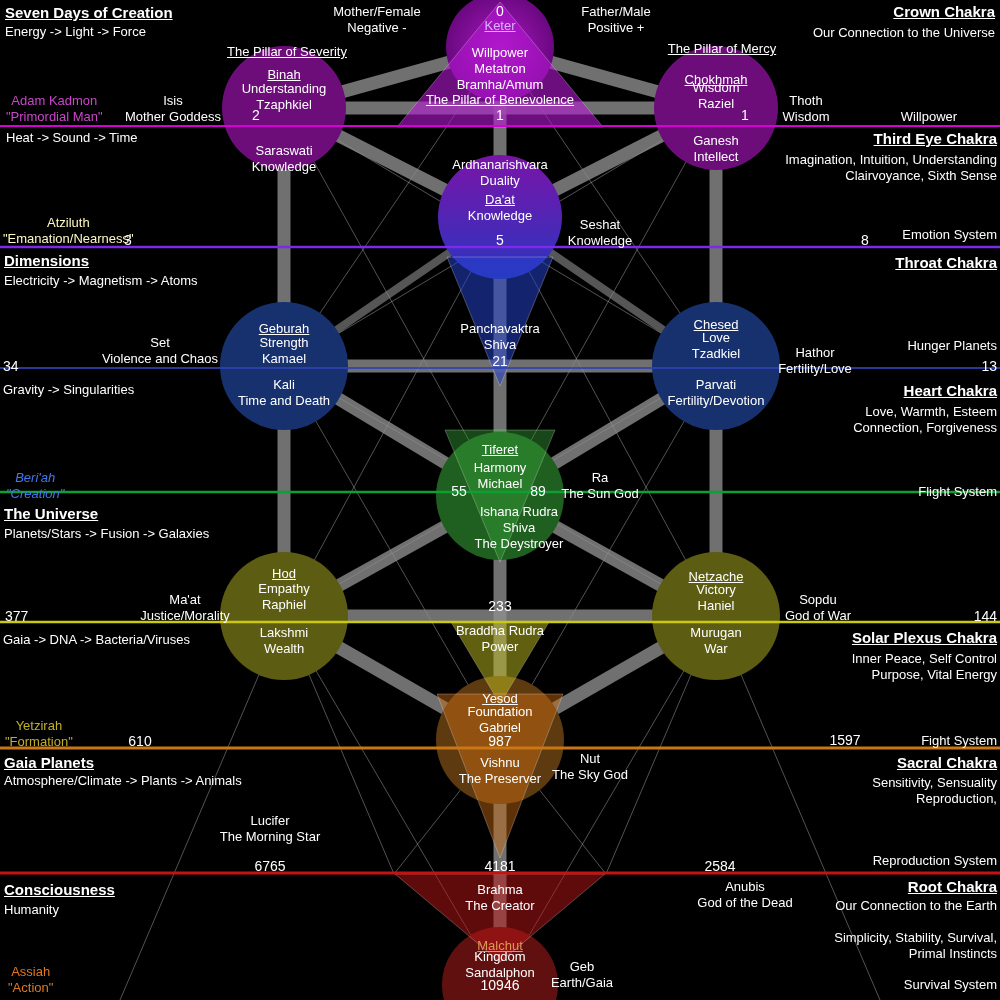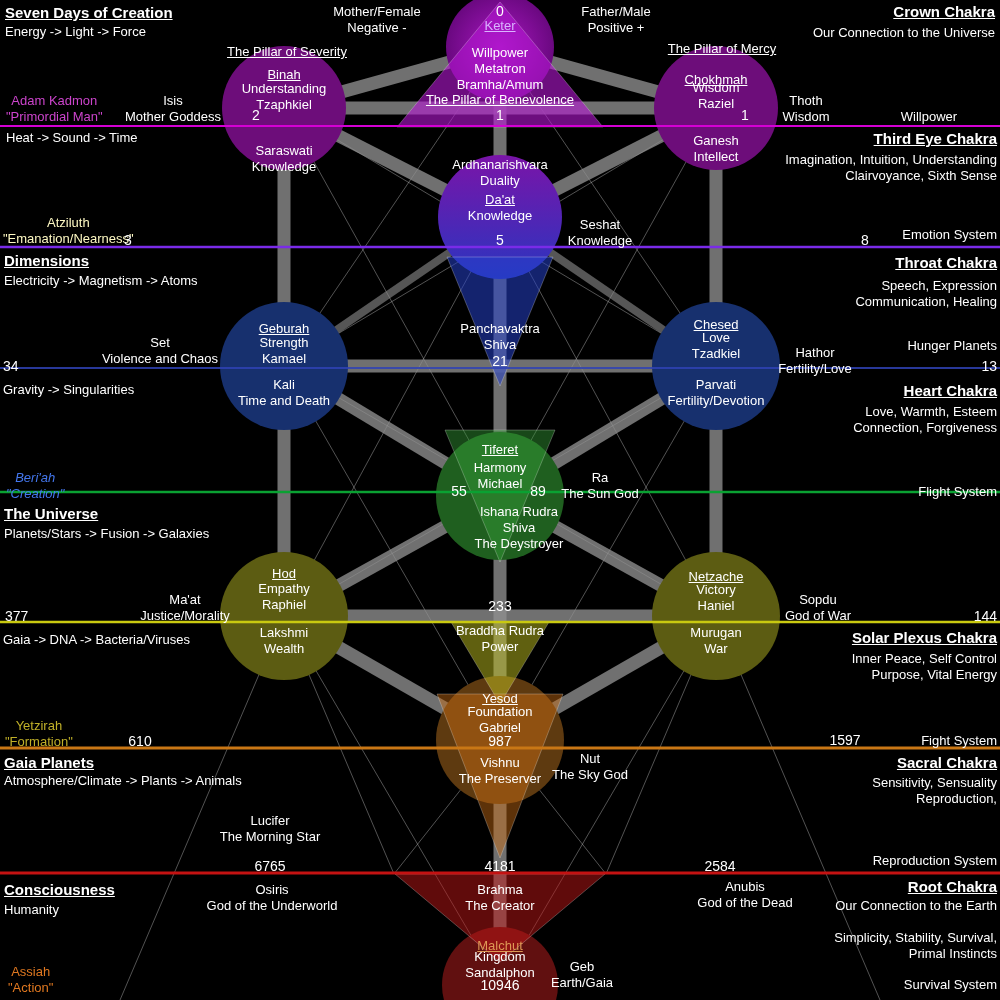--- a/index.html
+++ b/index.html
@@ -181,22 +181,20 @@
 
   <div class="lbl lc c-purple" style="left:3px; top:231px;">Atziluth
 "Emanation/Nearness"</div>
   <div class="lbl num" style="left:128px; top:240px;">3</div>
   <div class="lbl ra" style="left:997px; top:235px;">Emotion System</div>
   <div class="lbl num" style="left:865px; top:240px;">8</div>
 
   <div class="lbl la ttl" style="left:4px; top:261px;">Dimensions</div>
   <div class="lbl la" style="left:4px; top:281px;">Electricity -&gt; Magnetism -&gt; Atoms</div>
   <div class="lbl ra ttl" style="left:997px; top:263px;">Throat Chakra</div>
-  <div class="lbl ra" style="left:997px; top:294px;">Speech, Expression
-Communication, Healing</div>
 
   <div class="lbl u" style="left:284px; top:329px;">Geburah</div>
   <div class="lbl" style="left:284px; top:351px;">Strength
 Kamael</div>
   <div class="lbl" style="left:284px; top:393px;">Kali
 Time and Death</div>
   <div class="lbl" style="left:160px; top:351px;">Set
 Violence and Chaos</div>
 
   <div class="lbl" style="left:500px; top:337px;">Panchavaktra
@@ -290,22 +288,20 @@
   <div class="lbl" style="left:270px; top:829px;">Lucifer
 The Morning Star</div>
 
   <div class="lbl ra" style="left:997px; top:861px;">Reproduction System</div>
   <div class="lbl num" style="left:270px; top:866px;">6765</div>
   <div class="lbl num" style="left:500px; top:866px;">4181</div>
   <div class="lbl num" style="left:720px; top:866px;">2584</div>
 
   <div class="lbl la ttl" style="left:4px; top:890px;">Consciousness</div>
   <div class="lbl la" style="left:4px; top:910px;">Humanity</div>
-  <div class="lbl" style="left:272px; top:898px;">Osiris
-God of the Underworld</div>
   <div class="lbl" style="left:500px; top:898px;">Brahma
 The Creator</div>
   <div class="lbl" style="left:745px; top:895px;">Anubis
 God of the Dead</div>
   <div class="lbl ra ttl" style="left:997px; top:887px;">Root Chakra</div>
   <div class="lbl ra" style="left:997px; top:906px;">Our Connection to the Earth</div>
   <div class="lbl ra" style="left:997px; top:946px;">Simplicity, Stability, Survival,
 Primal Instincts</div>
 
   <div class="lbl u c-malchut" style="left:500px; top:946px;">Malchut</div>

